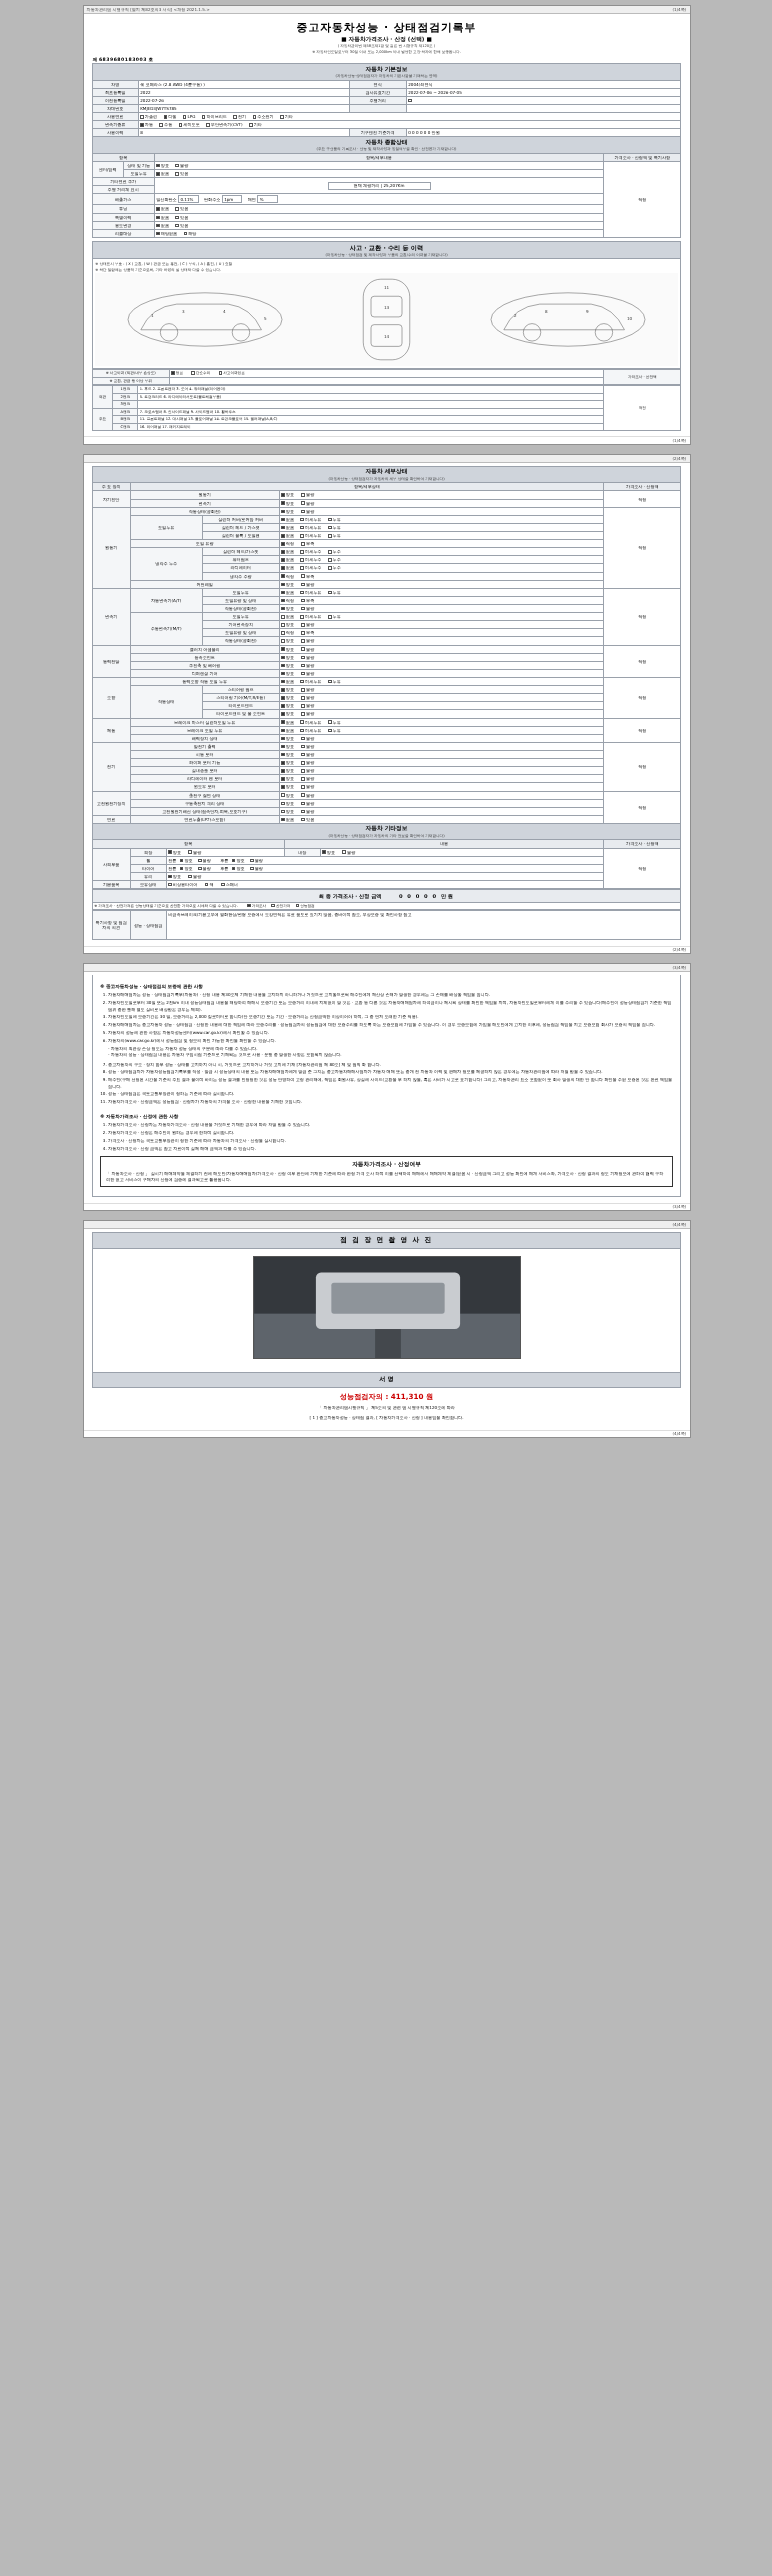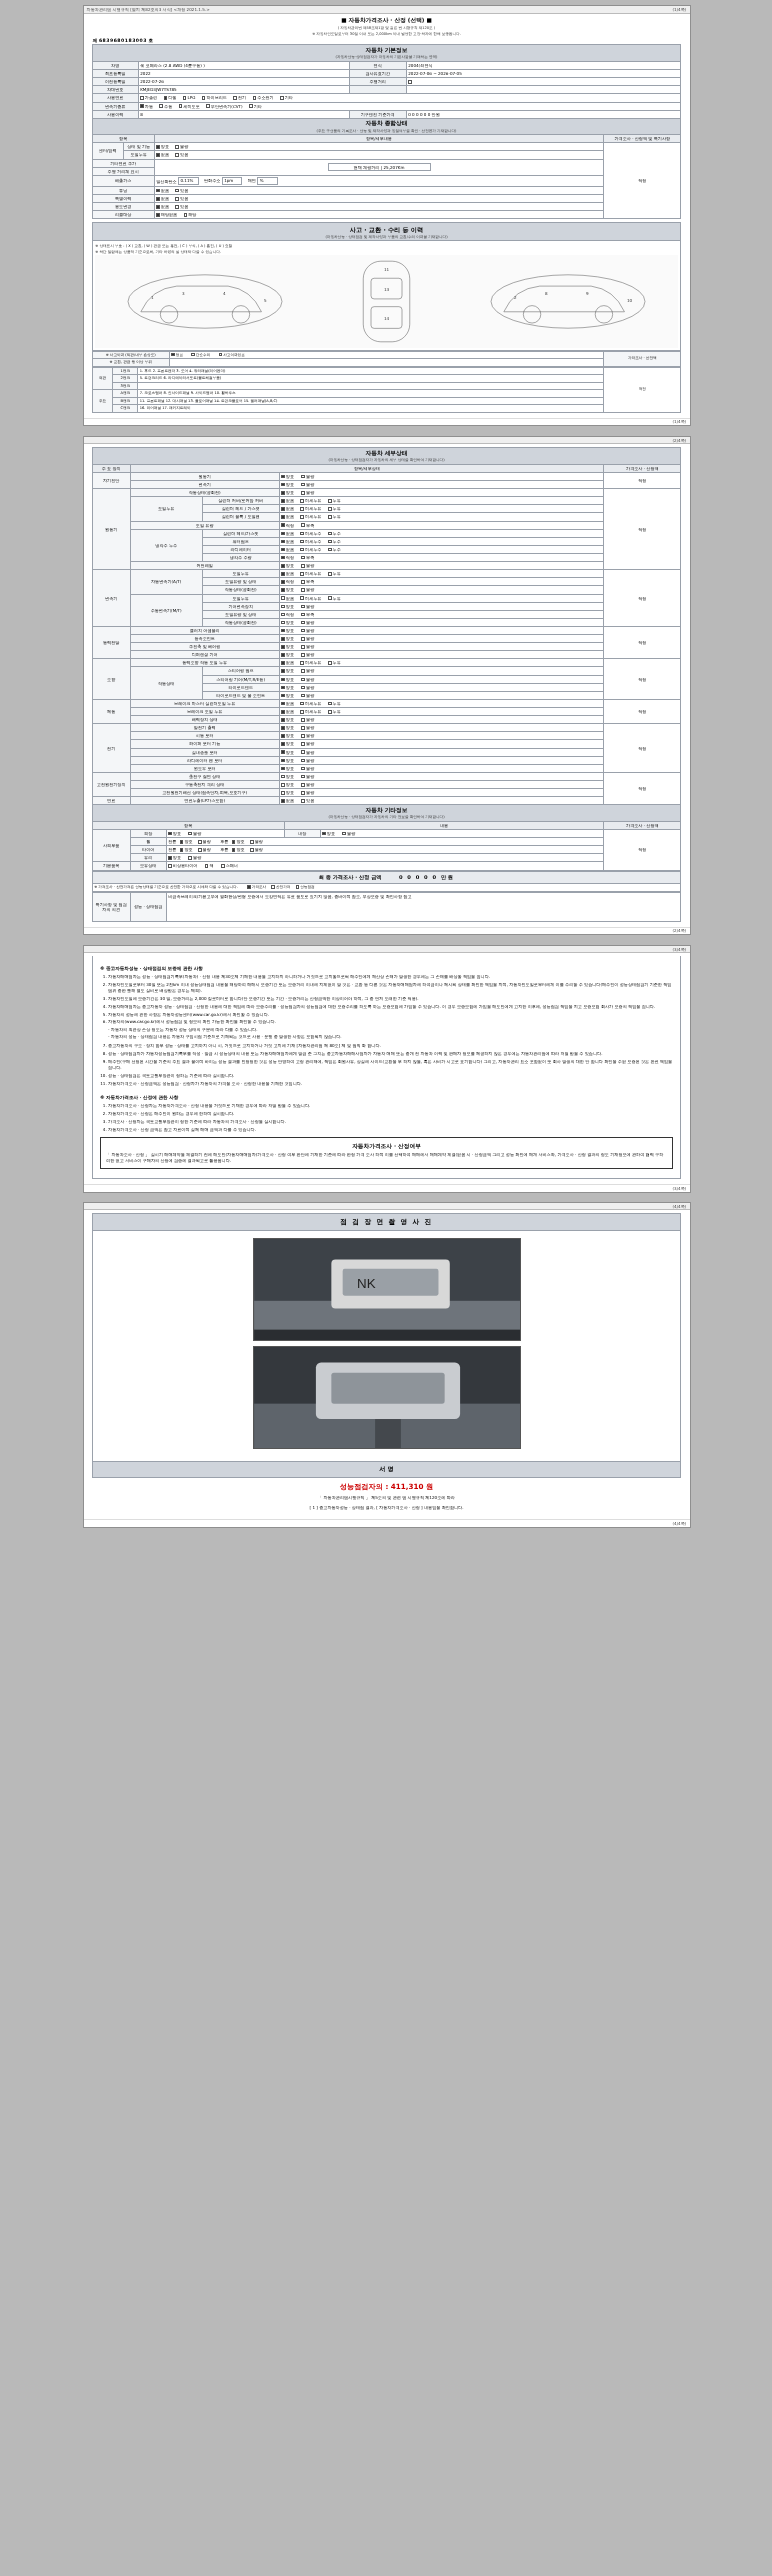--- a/index.html
+++ b/index.html
@@ -157,20 +157,21 @@
 <body>
 
 <div class="page">
 
   <div class="sheet">
     <div class="sheet-top-strip">
       <span>자동차관리법 시행규칙 [별지 제82호의3 서식] &lt;개정 2021.1.5.&gt;</span>
       <span>(1/4쪽)</span>
     </div>
     <div class="inner">
+      <div class="title-main">중고자동차성능 · 상태점검기록부</div>
       <div class="title-sub">■ 자동차가격조사 · 산정 (선택) ■</div>
       <div class="title-note">( 자동차관리법 제58조제1항 및 같은 법 시행규칙 제120조 )</div>
       <div class="title-note">※ 자동차인도일로부터 30일 이내 또는 2,000km 이내 발생한 고장·하자에 한해 보증됩니다.</div>
 
       <div class="code-line">
         <span>제</span>
         <span class="num">6839680183003</span>
         <span>호</span>
       </div>
 
@@ -948,30 +949,20 @@
   </div>
 
   <div class="sheet">
     <div class="sheet-top-strip">
       <span></span>
       <span>(4/4쪽)</span>
     </div>
     <div class="inner">
       <div class="photo-title">점 검 장 면 촬 영 사 진</div>
       <div class="photo-area">
-        <div class="photo p1">
-          <svg width="268" height="103" viewBox="0 0 520 200">
-            <rect x="0" y="0" width="520" height="200" fill="#3d4248"></rect>
-            <rect x="0" y="120" width="520" height="80" fill="#6e747b"></rect>
-            <rect x="150" y="40" width="230" height="95" rx="8" fill="#d8d8d8"></rect>
-            <rect x="172" y="58" width="186" height="52" rx="4" fill="#9aa0a6"></rect>
-            <text x="200" y="95" font-size="26" fill="#222" font-family="Liberation Sans">NK</text>
-            <rect x="0" y="176" width="520" height="24" fill="#2a2d31"></rect>
-          </svg>
-        </div>
         <div class="photo p2">
           <svg width="268" height="103" viewBox="0 0 520 200">
             <rect x="0" y="0" width="520" height="200" fill="#34383d"></rect>
             <rect x="0" y="110" width="520" height="90" fill="#5e646b"></rect>
             <rect x="120" y="30" width="280" height="110" rx="10" fill="#c9ccd0"></rect>
             <rect x="150" y="50" width="220" height="60" rx="5" fill="#8e949a"></rect>
             <rect x="235" y="140" width="50" height="60" fill="#44484d"></rect>
           </svg>
         </div>
       </div>

